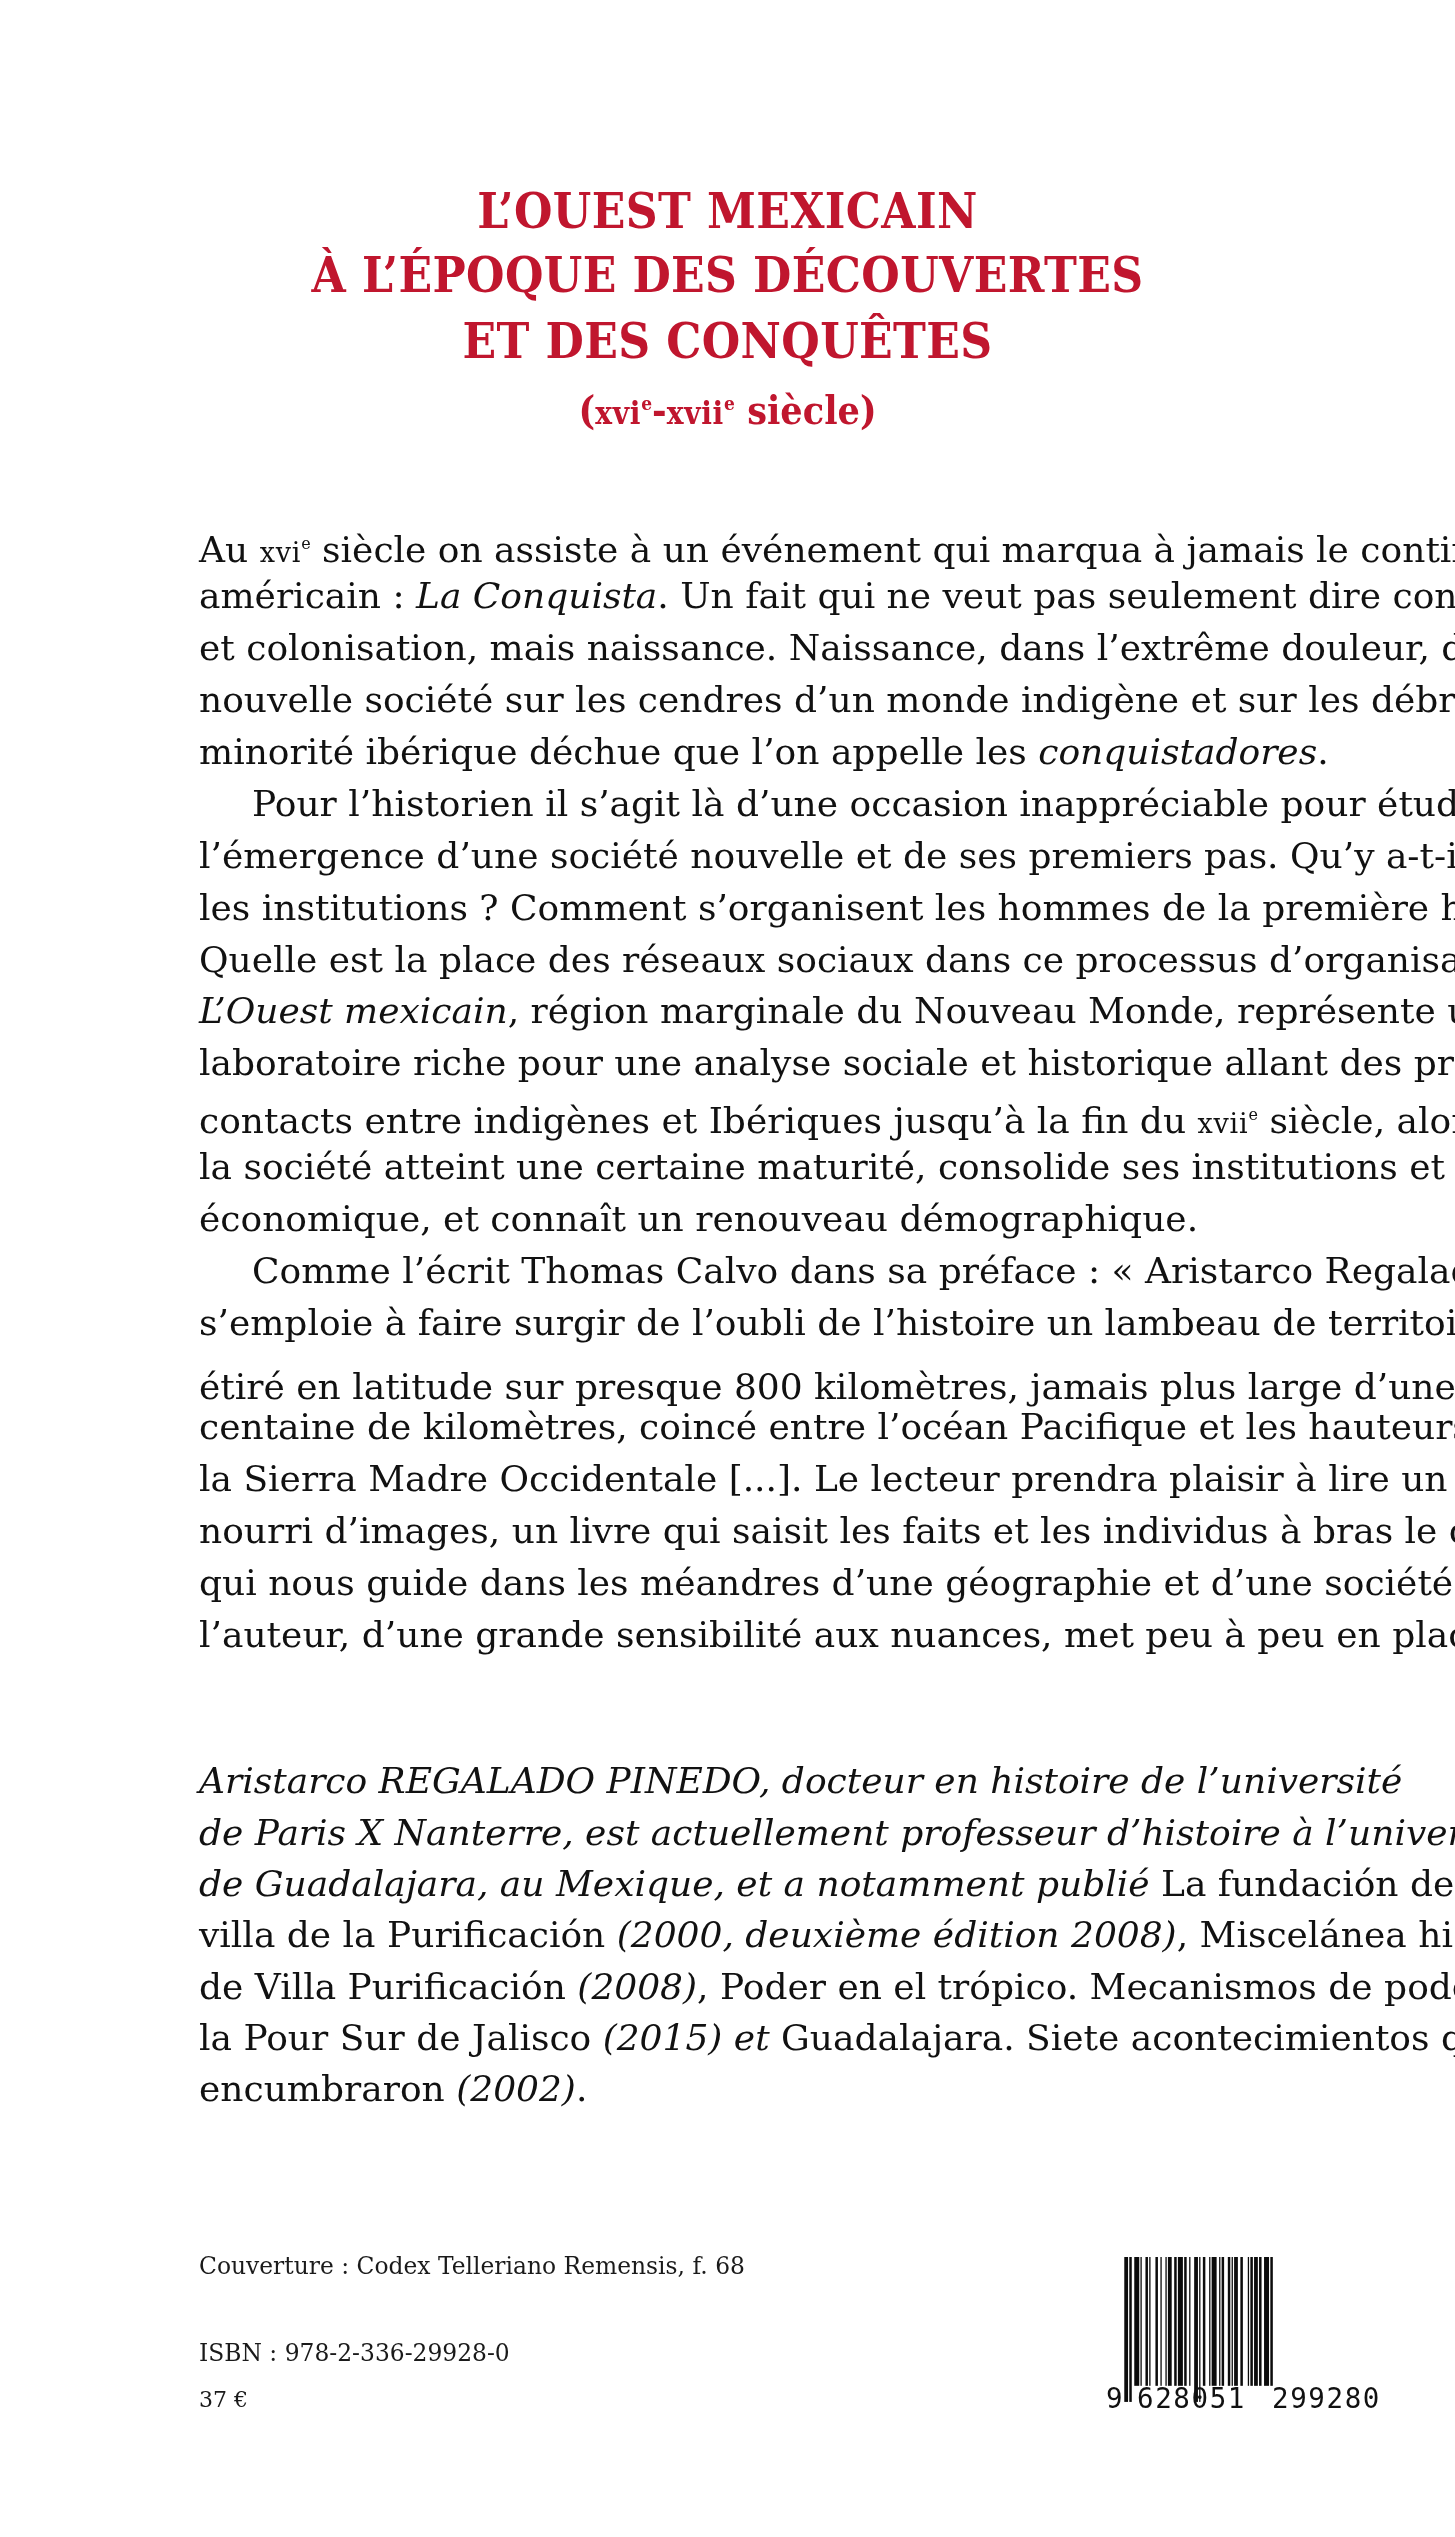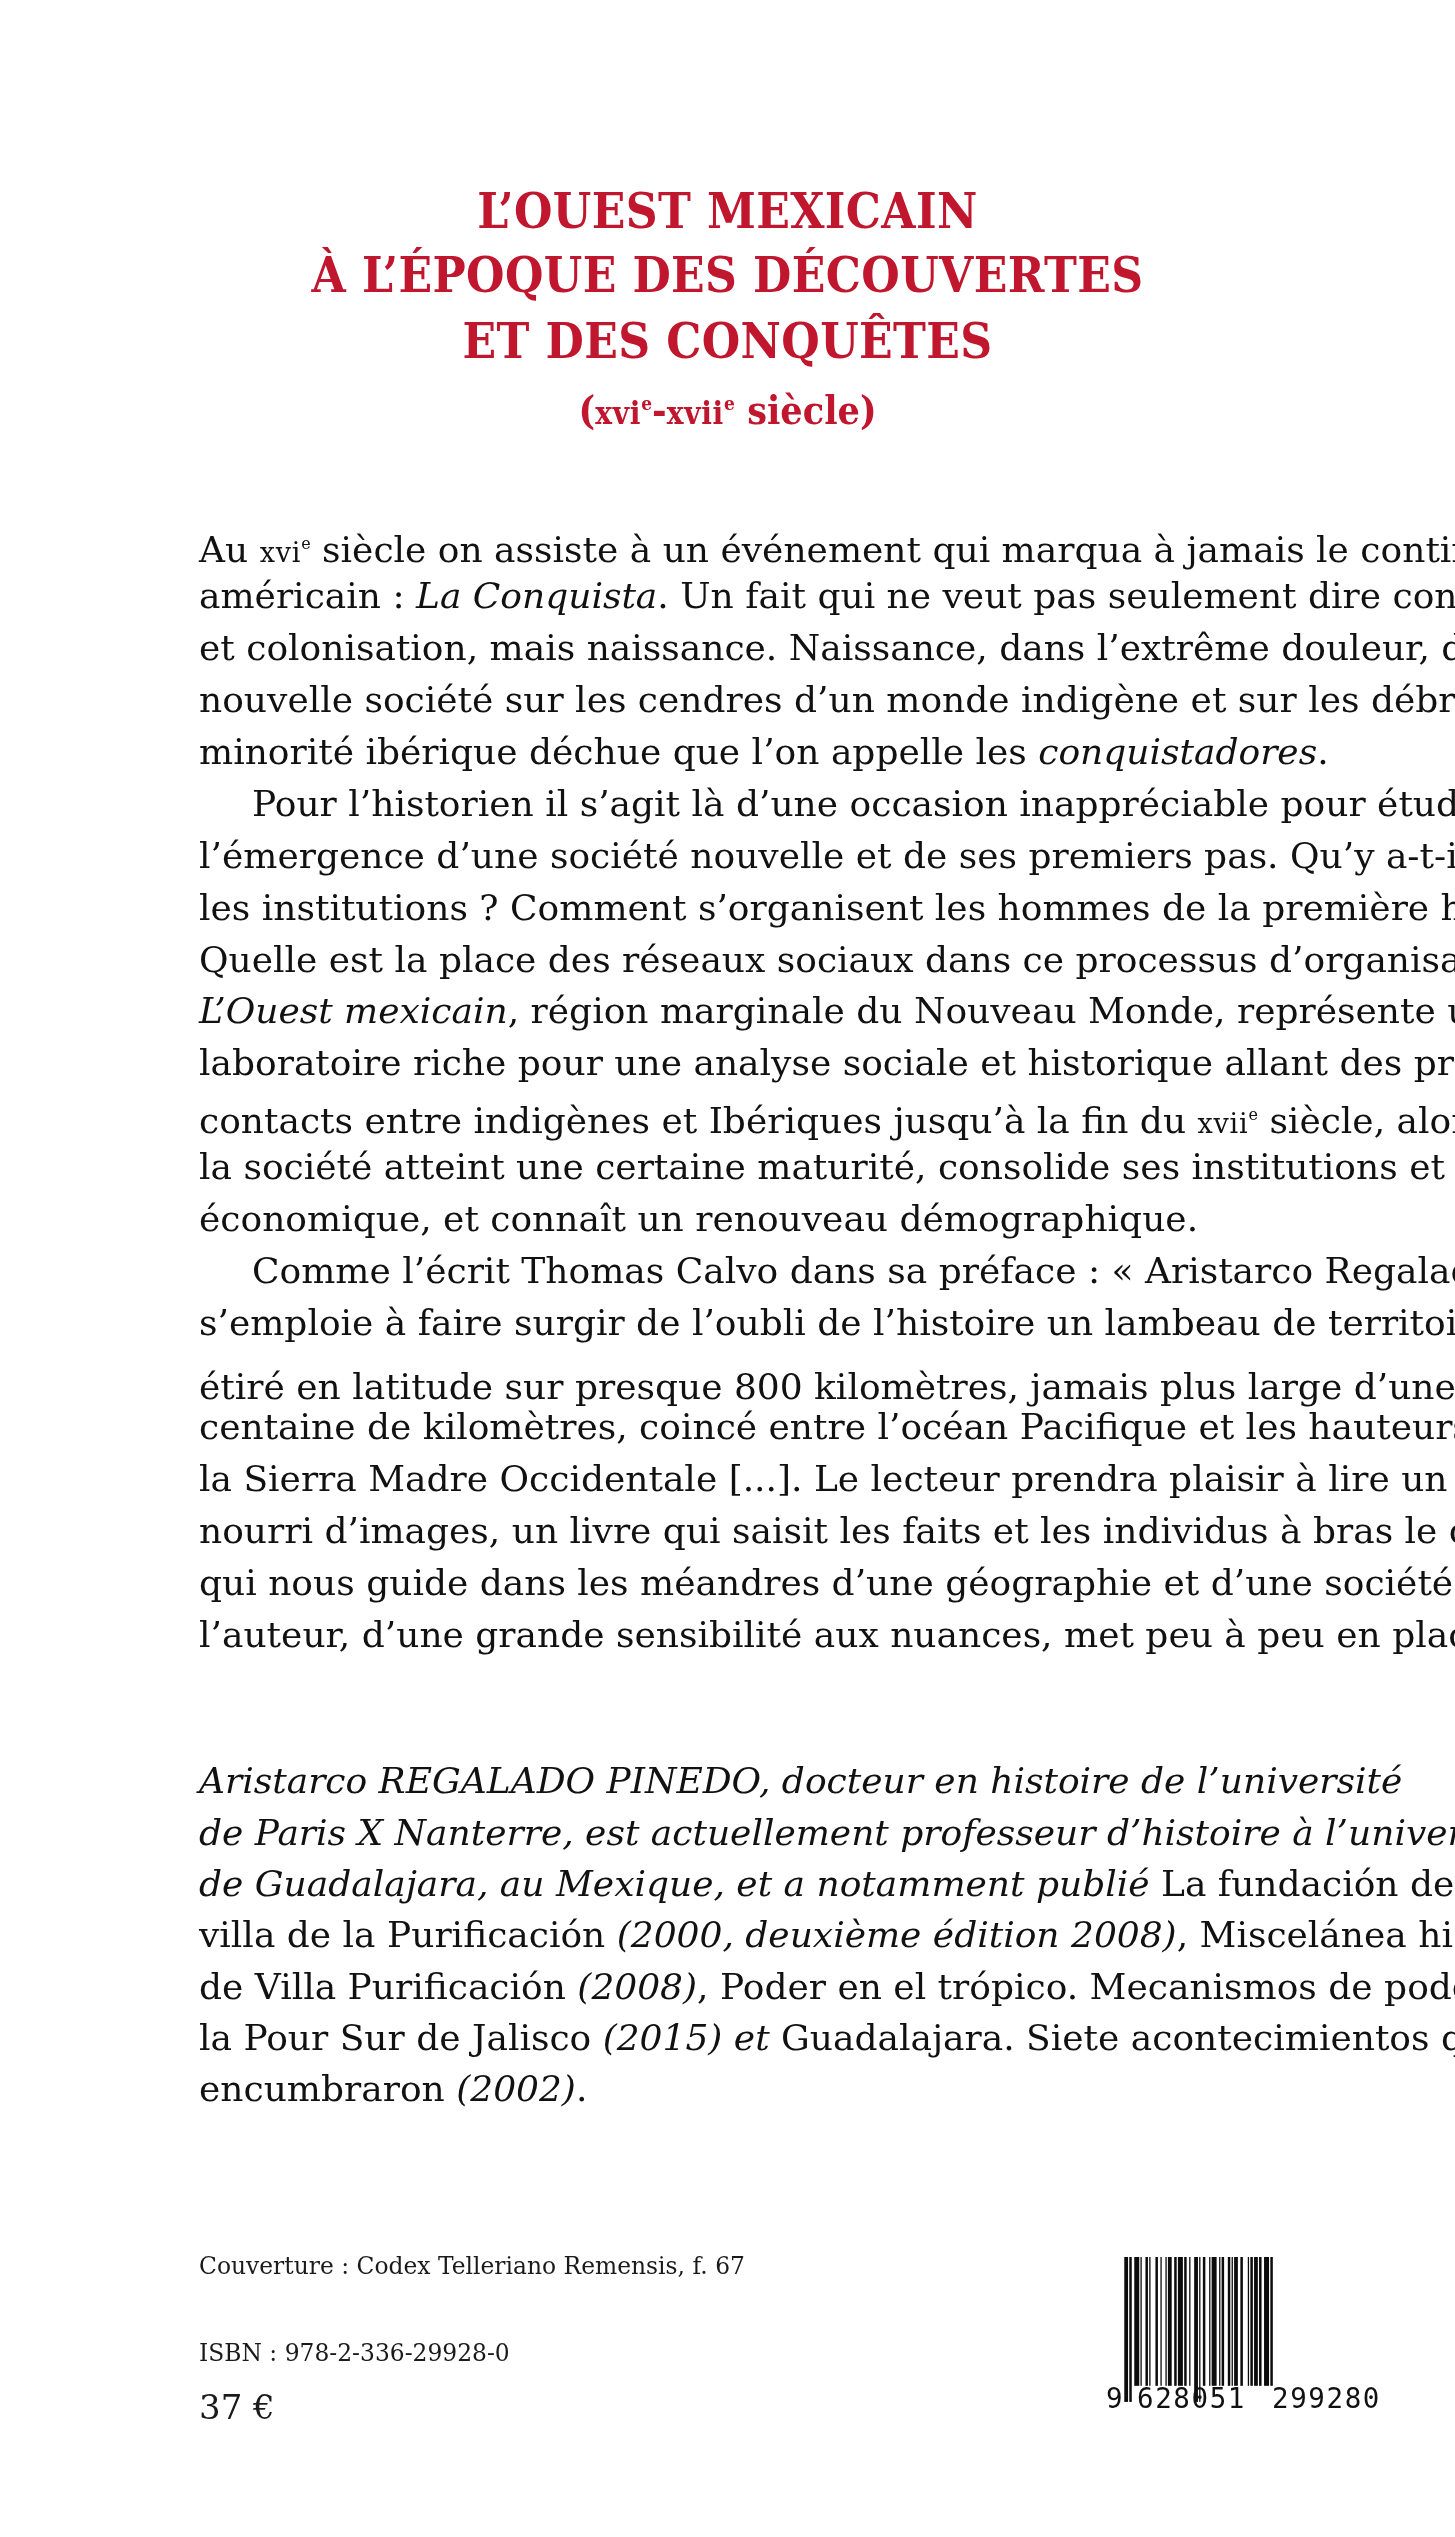--- a/index.html
+++ b/index.html
@@ -69,23 +69,23 @@
 <div class="col" id="bio" style="top:0">
     <div class="line" style="top: 1757px; font-style: italic;"><span class="it">Aristarco REGALADO PINEDO, docteur en histoire de l’université</span></div>
     <div class="line" style="top: 1809px; font-style: italic;"><span class="it">de Paris X Nanterre, est actuellement professeur d’histoire à l’université</span></div>
     <div class="line" style="top: 1860px;"><span class="it">de Guadalajara, au Mexique, et a notamment publié </span><span>La fundación de la</span></div>
     <div class="line" style="top: 1911px;"><span>villa de la Purificación </span><span class="it">(2000, deuxième édition 2008)</span><span>, Miscelánea histórica</span></div>
     <div class="line" style="top: 1963px;"><span>de Villa Purificación </span><span class="it">(2008)</span><span>, Poder en el trópico. Mecanismos de poder en</span></div>
     <div class="line" style="top: 2014px;"><span>la Pour Sur de Jalisco </span><span class="it">(2015) et </span><span>Guadalajara. Siete acontecimientos que la</span></div>
     <div class="line last" style="top: 2065px;"><span>encumbraron </span><span class="it">(2002)</span><span>.</span></div>
   </div>
 
-<div class="footer-text" style="top:2252px">Couverture : Codex Telleriano Remensis, f. 67</div>
+<div class="footer-text" style="top:2252px">Couverture : Codex Telleriano Remensis, f. 68</div>
 <div class="footer-text" style="top:2339px">ISBN : 978-2-336-29928-0</div>
-<div class="footer-text" style="top:2387px;font-size:34px">37 €</div>
+<div class="footer-text" style="top:2387px;font-size:22px">37 €</div>
 
 <svg class="barcode" viewBox="0 0 365 195" id="barcode-svg">
     <rect x="22.0" y="0" width="4.7" height="180" fill="#0c0c0c"></rect>
     <rect x="28.2" y="0" width="3.1" height="180" fill="#0c0c0c"></rect>
     <rect x="34.4" y="0" width="6.2" height="160" fill="#0c0c0c"></rect>
     <rect x="42.1" y="0" width="1.6" height="160" fill="#0c0c0c"></rect>
     <rect x="48.3" y="0" width="3.1" height="160" fill="#0c0c0c"></rect>
     <rect x="53.0" y="0" width="1.6" height="160" fill="#0c0c0c"></rect>
     <rect x="60.7" y="0" width="3.1" height="160" fill="#0c0c0c"></rect>
     <rect x="66.9" y="0" width="1.6" height="160" fill="#0c0c0c"></rect>

